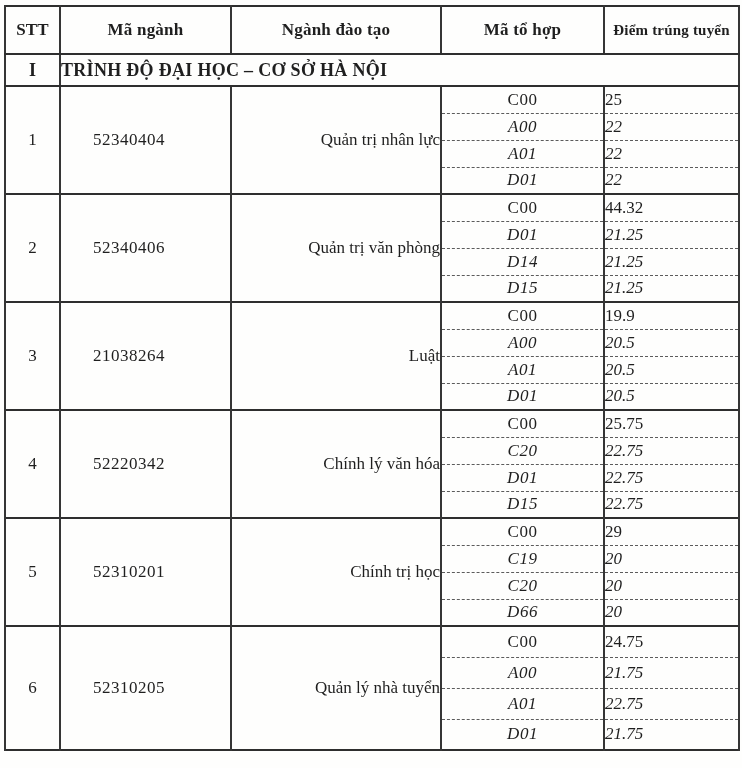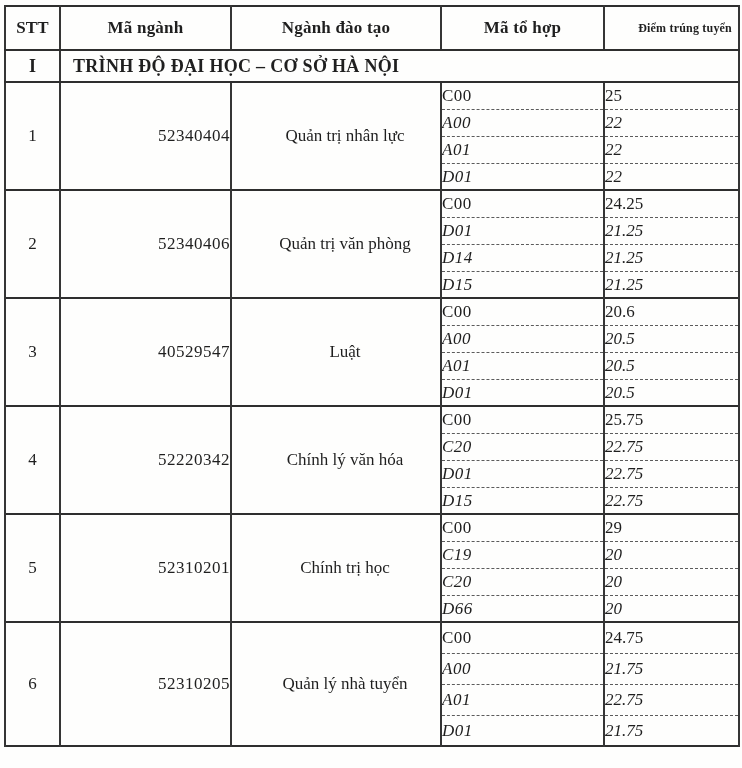--- a/index.html
+++ b/index.html
@@ -34,41 +34,41 @@
   
   tr.head{ height:37px; }
   th{
     border-bottom:2px solid #2e2e2e;
     font-weight:bold;
     font-size:17px;
     text-align:center;
     letter-spacing:.2px;
     border-radius:17px;
   }
-  th.h-score{ font-size:12px; line-height:1.2; padding:14px 6px;text-align:right; }
+  th.h-score{ font-size:15px; line-height:1.2; padding:14px 6px; }
   
   tr.section{ height:32px; }
   tr.section td{
     border-top:2px solid #2e2e2e;
     border-bottom:2px solid #2e2e2e;
     font-weight:bold;
     font-size:18px;
   }
   td.sec-idx{ text-align:center; }
-  td.sec-title{ text-align:left; padding-left:12px; letter-spacing:.3px;margin-left:14px; }
+  td.sec-title{ text-align:left; letter-spacing:.3px;margin-left:14px; }
   
   tr.r{ height:27px; }
   tr.tall{ height:31px; }
   tr.grp td{ border-top:2px solid #2e2e2e; }
   tr.sub td{ border-top:1px dashed #5c5c5c;font-style:italic; }
   td{ font-size:17px; }
   td.c-stt{ text-align:center; }
-  td.c-code{ text-align:right; padding-left:32px; letter-spacing:.5px; }
-  td.c-name{ text-align:center; padding-left:18px; }
-  td.c-combo{ text-align:left; letter-spacing:.5px; }
+  td.c-code{ text-align:left; padding-left:32px; letter-spacing:.5px; }
+  td.c-name{ text-align:right; padding-left:18px; }
+  td.c-combo{ text-align:center; letter-spacing:.5px; }
   td.c-score{ text-align:left; }
 </style>
 </head>
 <body>
 
 <div class="page">
   <table class="score-table">
     <colgroup>
       <col style="width:55px">
         <col style="width:171px">
@@ -109,41 +109,41 @@
     <tr class="r sub">
       <td class="c-combo">D01</td>
       <td class="c-score">22</td>
     </tr>
 
     <tr class="r grp">
       <td class="c-stt" rowspan="4">2</td>
       <td class="c-code" rowspan="4">52340406</td>
       <td class="c-name" rowspan="4">Quản trị văn phòng</td>
       <td class="c-combo">C00</td>
-      <td class="c-score">24.25</td>
+      <td class="c-score">44.32</td>
     </tr>
     <tr class="r sub">
       <td class="c-combo">D01</td>
       <td class="c-score">21.25</td>
     </tr>
     <tr class="r sub">
       <td class="c-combo">D14</td>
       <td class="c-score">21.25</td>
     </tr>
     <tr class="r sub">
       <td class="c-combo">D15</td>
       <td class="c-score">21.25</td>
     </tr>
 
     <tr class="r grp">
       <td class="c-stt" rowspan="4">3</td>
-      <td class="c-code" rowspan="4">40529547</td>
+      <td class="c-code" rowspan="4">21038264</td>
       <td class="c-name" rowspan="4">Luật</td>
       <td class="c-combo">C00</td>
-      <td class="c-score">20.6</td>
+      <td class="c-score">19.9</td>
     </tr>
     <tr class="r sub">
       <td class="c-combo">A00</td>
       <td class="c-score">20.5</td>
     </tr>
     <tr class="r sub">
       <td class="c-combo">A01</td>
       <td class="c-score">20.5</td>
     </tr>
     <tr class="r sub">

